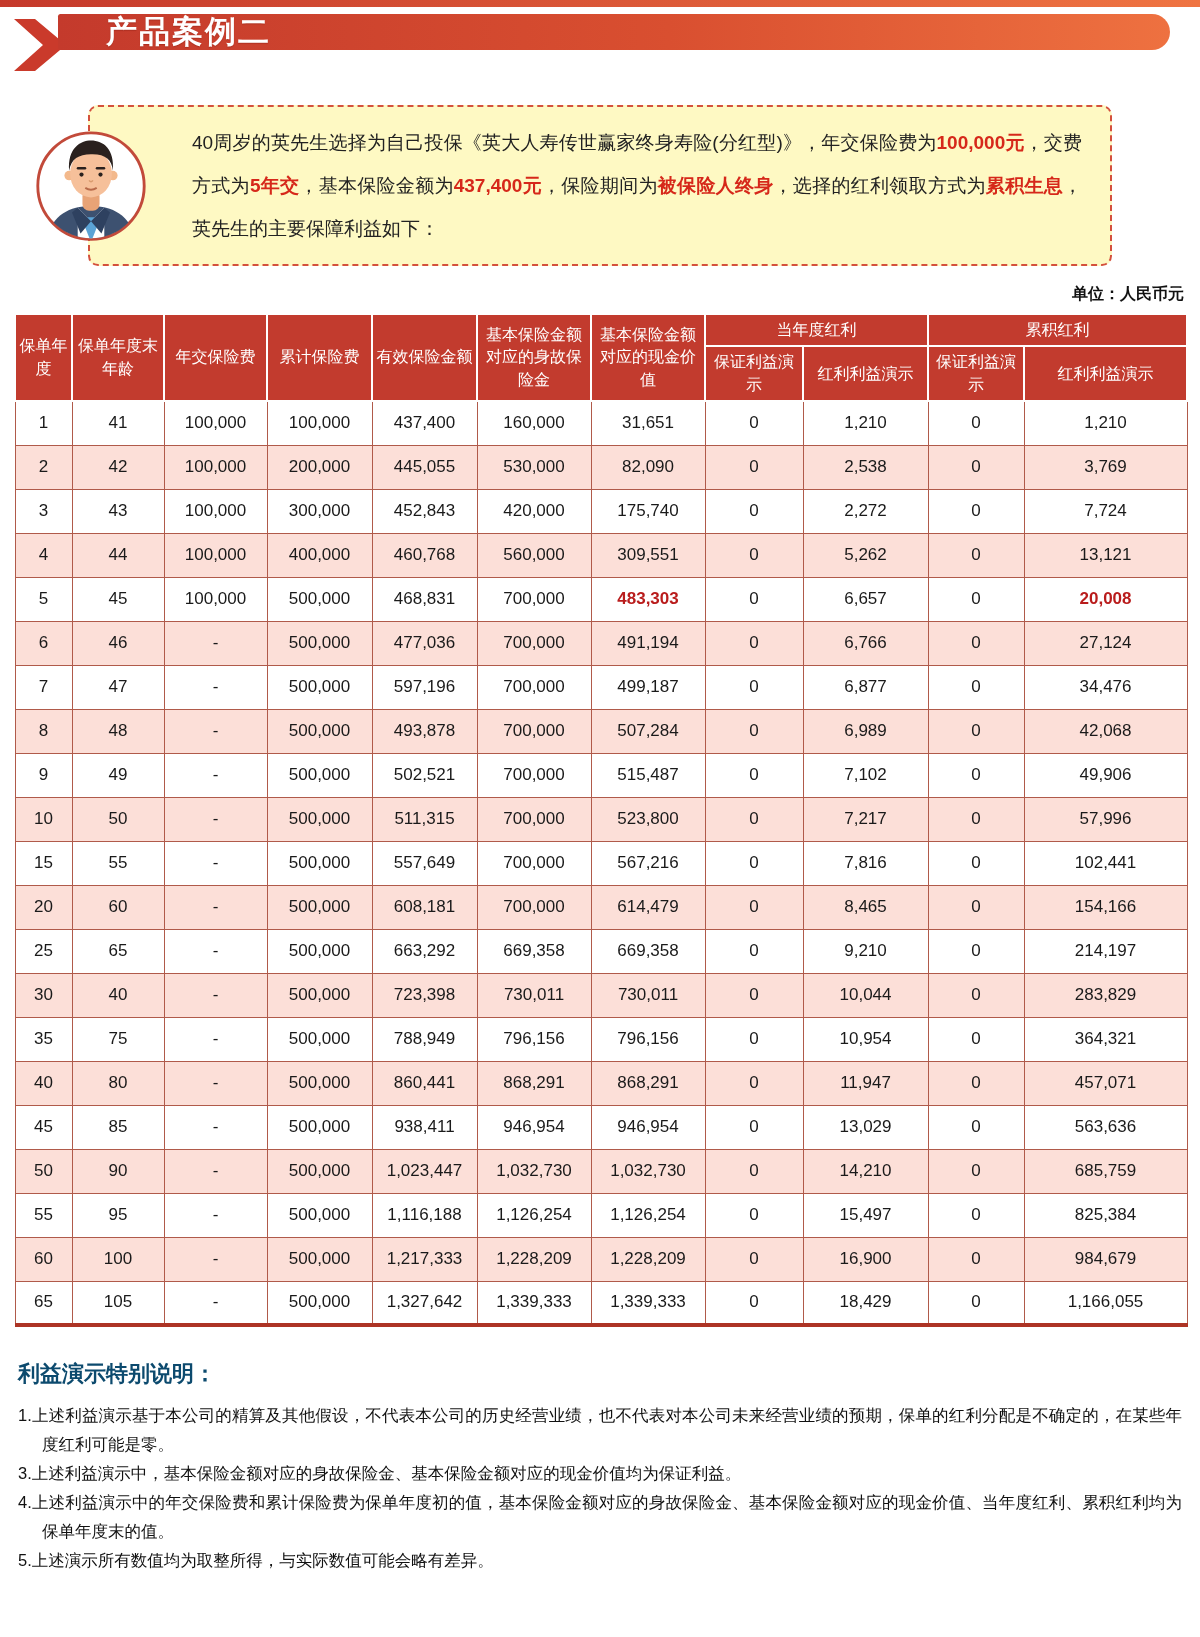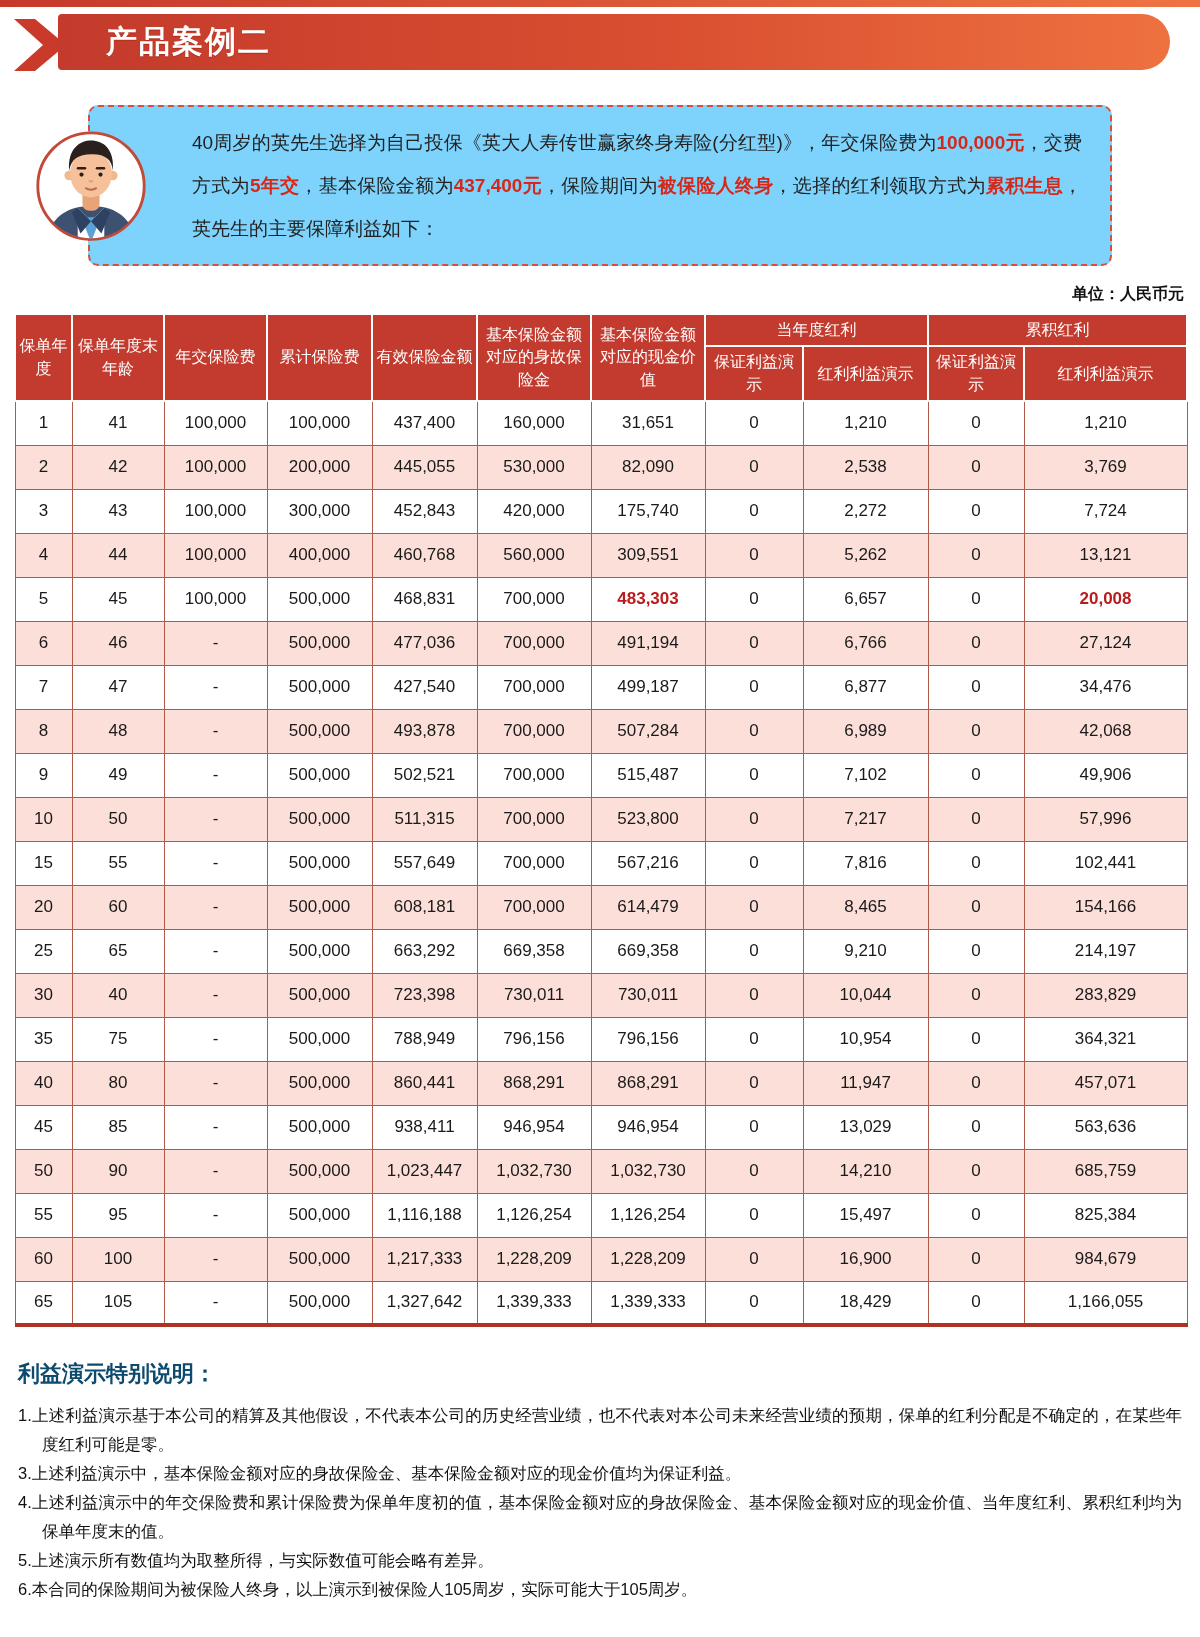--- a/index.html
+++ b/index.html
@@ -15,40 +15,40 @@
   
   .top-strip {
     height:7px; width:1200px;
     background:linear-gradient(90deg,#c5392b 0%,#ef7442 100%);
   }
 
   
   .banner-row { position:relative; height:58px; margin:4px 0 0 0; }
   .chevron { position:absolute; left:14px; top:6px; }
   .banner {
-    position:absolute; left:58px; top:3px; right:30px; height:56px;
+    position:absolute; left:58px; top:3px; right:30px; height:36px;
     background:linear-gradient(90deg,#c43a2c 0%,#d94f30 55%,#ee7140 100%);
     border-radius:4px 28px 28px 4px;
     display:flex; align-items:center;
     padding-left:48px;
   }
   .banner-title {
     color:#ffffff; font-size:31px; font-weight:bold; letter-spacing:2px;
     text-shadow:0 1px 1px rgba(120,20,10,.35);
   }
 
   
   .case-box {
     position:relative;
     margin:36px 88px 0 88px;
     border:2px dashed #d4503c;
     border-radius:10px;
     padding:14px 28px 14px 102px;
     min-height:110px;
-    background:#7dd3fc;
+    background:#fef9c3;
   }
   .avatar { position:absolute; left:-56px; top:50%; transform:translateY(-50%); width:114px; height:114px; }
   .desc {
     margin:0; font-size:19px; line-height:43px; text-align:justify; color:#222;
   }
   .desc .hl-red { color:#d6281a; font-weight:bold; }
 
   
   .unit-label { text-align:right; margin:18px 16px 8px 0; font-size:16px; color:#111;font-weight:bold; }
 
@@ -244,21 +244,21 @@
           <td>0</td>
           <td>6,766</td>
           <td>0</td>
           <td>27,124</td>
         </tr>
         <tr>
           <td>7</td>
           <td>47</td>
           <td>-</td>
           <td>500,000</td>
-          <td>427,540</td>
+          <td>597,196</td>
           <td>700,000</td>
           <td>499,187</td>
           <td>0</td>
           <td>6,877</td>
           <td>0</td>
           <td>34,476</td>
         </tr>
         <tr class="pink">
           <td>8</td>
           <td>48</td>
@@ -444,17 +444,16 @@
       </tbody>
   </table>
 
   <div class="notes">
     <div class="notes-heading">利益演示特别说明：</div>
     <div id="notes-list">
         <div class="note-item">1.上述利益演示基于本公司的精算及其他假设，不代表本公司的历史经营业绩，也不代表对本公司未来经营业绩的预期，保单的红利分配是不确定的，在某些年度红利可能是零。</div>
         <div class="note-item">3.上述利益演示中，基本保险金额对应的身故保险金、基本保险金额对应的现金价值均为保证利益。</div>
         <div class="note-item">4.上述利益演示中的年交保险费和累计保险费为保单年度初的值，基本保险金额对应的身故保险金、基本保险金额对应的现金价值、当年度红利、累积红利均为保单年度末的值。</div>
         <div class="note-item">5.上述演示所有数值均为取整所得，与实际数值可能会略有差异。</div>
-        <div class="note-item">6.本合同的保险期间为被保险人终身，以上演示到被保险人105周岁，实际可能大于105周岁。</div>
       </div>
   </div>
 
 </div>
 
 </body></html>

